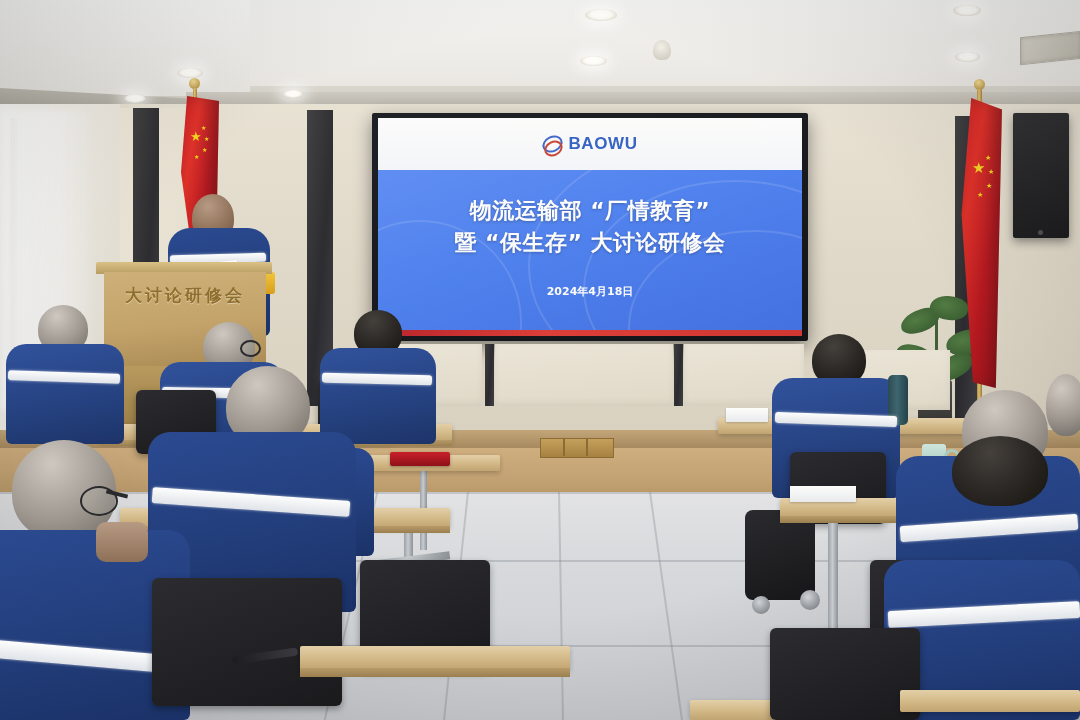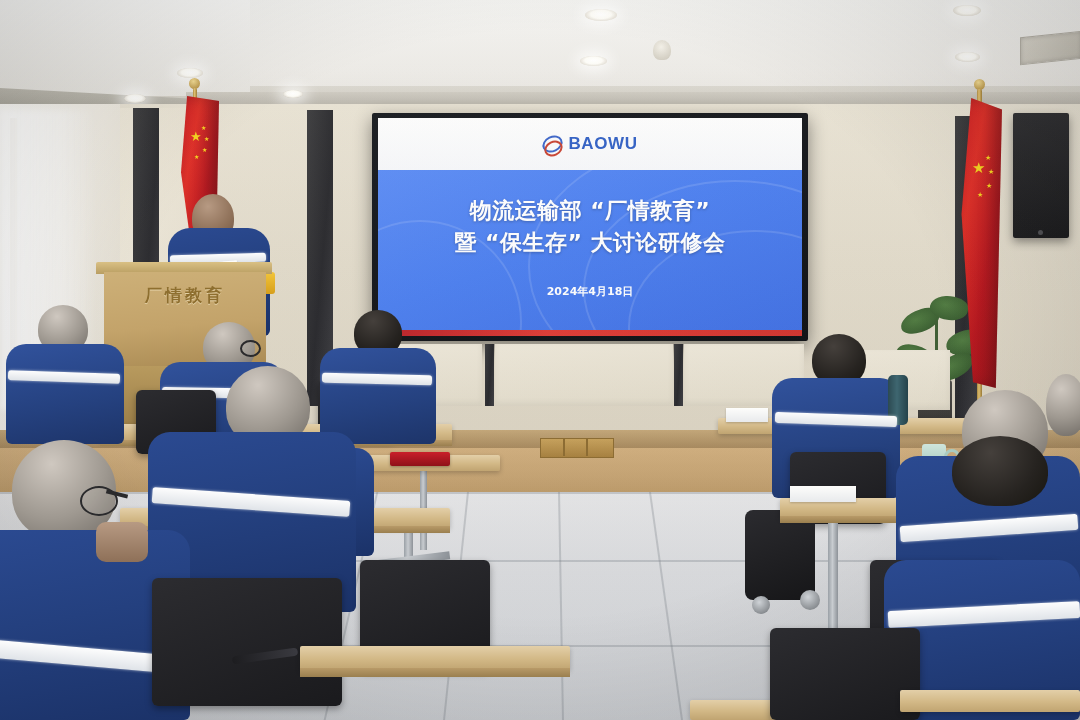--- a/index.html
+++ b/index.html
@@ -234,21 +234,21 @@
 
   <div class="abs head" style="left:192px;top:194px;width:42px;height:48px;z-index:4"></div>
   <div class="abs torso" style="left:168px;top:228px;width:102px;height:108px;z-index:4"></div>
   <div class="abs stripe" style="left:170px;top:254px;width:96px;height:9px;z-index:5;transform:rotate(-1.5deg)"></div>
   <div class="abs armband" style="left:255px;top:272px;width:20px;height:22px;z-index:6"></div>
   <div class="abs paper" style="left:198px;top:262px;width:40px;height:28px;z-index:7;transform:rotate(-5deg)"></div>
 
   <div class="abs" id="podium-top" style="z-index:8"></div>
   <div class="abs" id="podium-body" style="z-index:8"></div>
   <div class="abs" id="podium-skirt" style="z-index:8"></div>
-  <div class="abs" id="podium-text" style="z-index:9">厂情教育</div>
+  <div class="abs" id="podium-text" style="z-index:9">大讨论研修会</div>
 
   <div class="abs head-gray" style="left:38px;top:305px;width:50px;height:48px;z-index:10"></div>
   <div class="abs torso-l" style="left:6px;top:344px;width:118px;height:100px;z-index:10"></div>
   <div class="abs stripe" style="left:8px;top:372px;width:112px;height:10px;z-index:11;transform:rotate(2deg)"></div>
 
   <div class="abs head-gray" style="left:203px;top:322px;width:52px;height:50px;z-index:10"></div>
   <div class="abs glasses" style="left:240px;top:340px;width:17px;height:13px;z-index:12"></div>
   <div class="abs torso-l" style="left:160px;top:362px;width:124px;height:98px;z-index:10"></div>
   <div class="abs stripe" style="left:162px;top:388px;width:118px;height:10px;z-index:11;transform:rotate(1deg)"></div>
 

